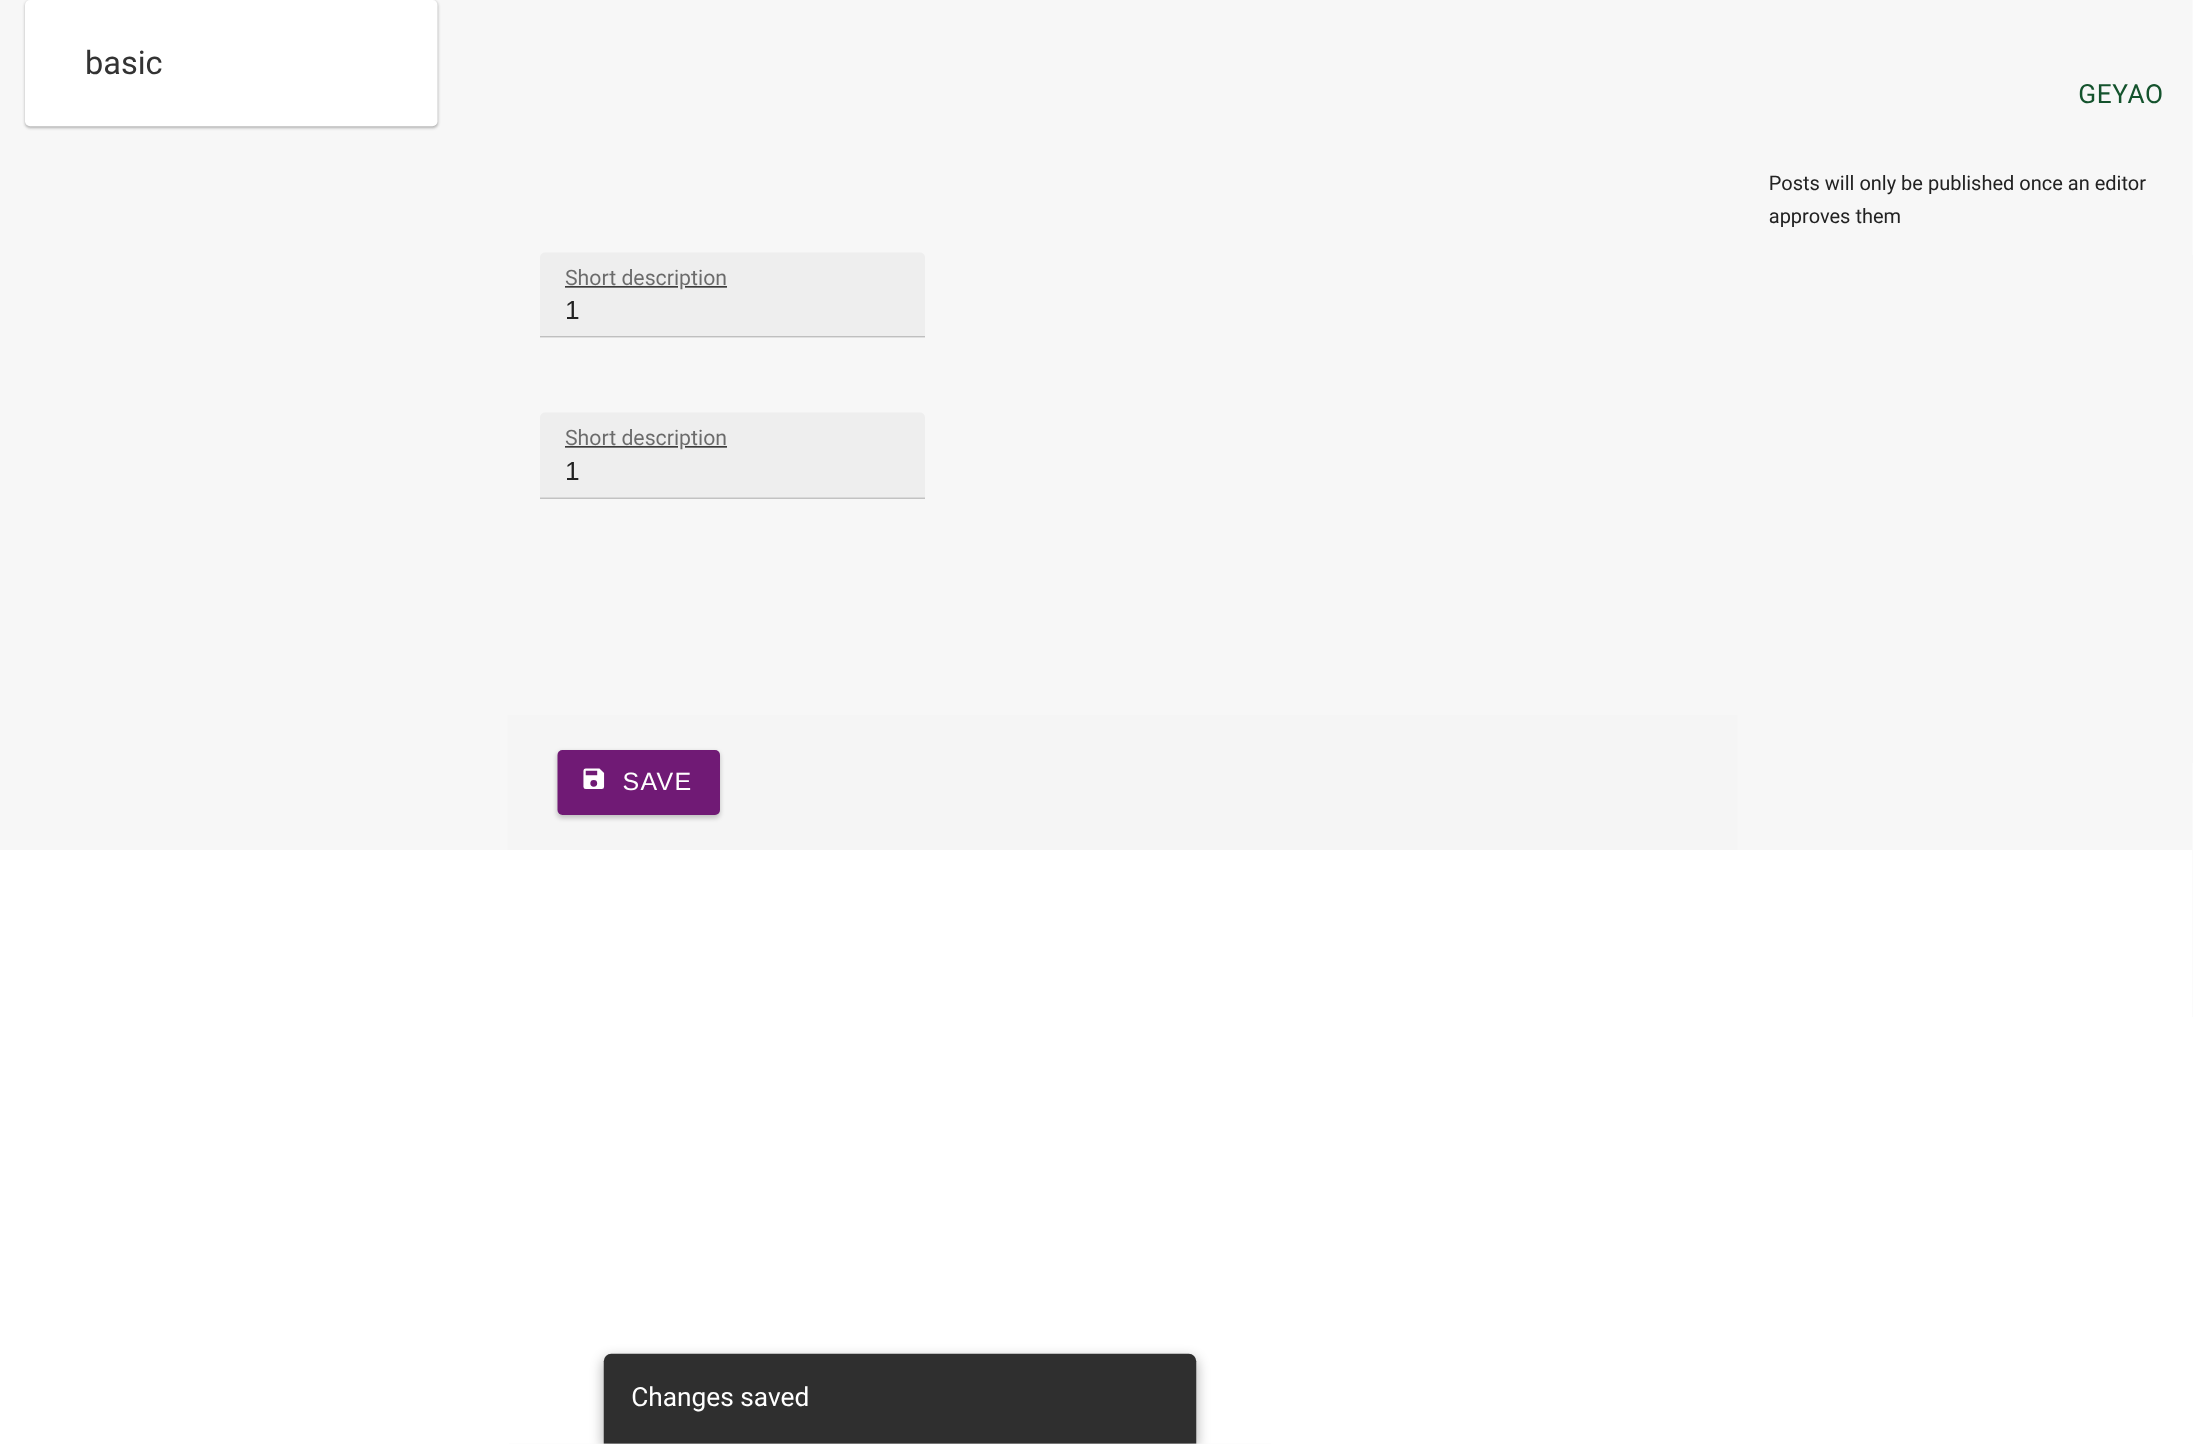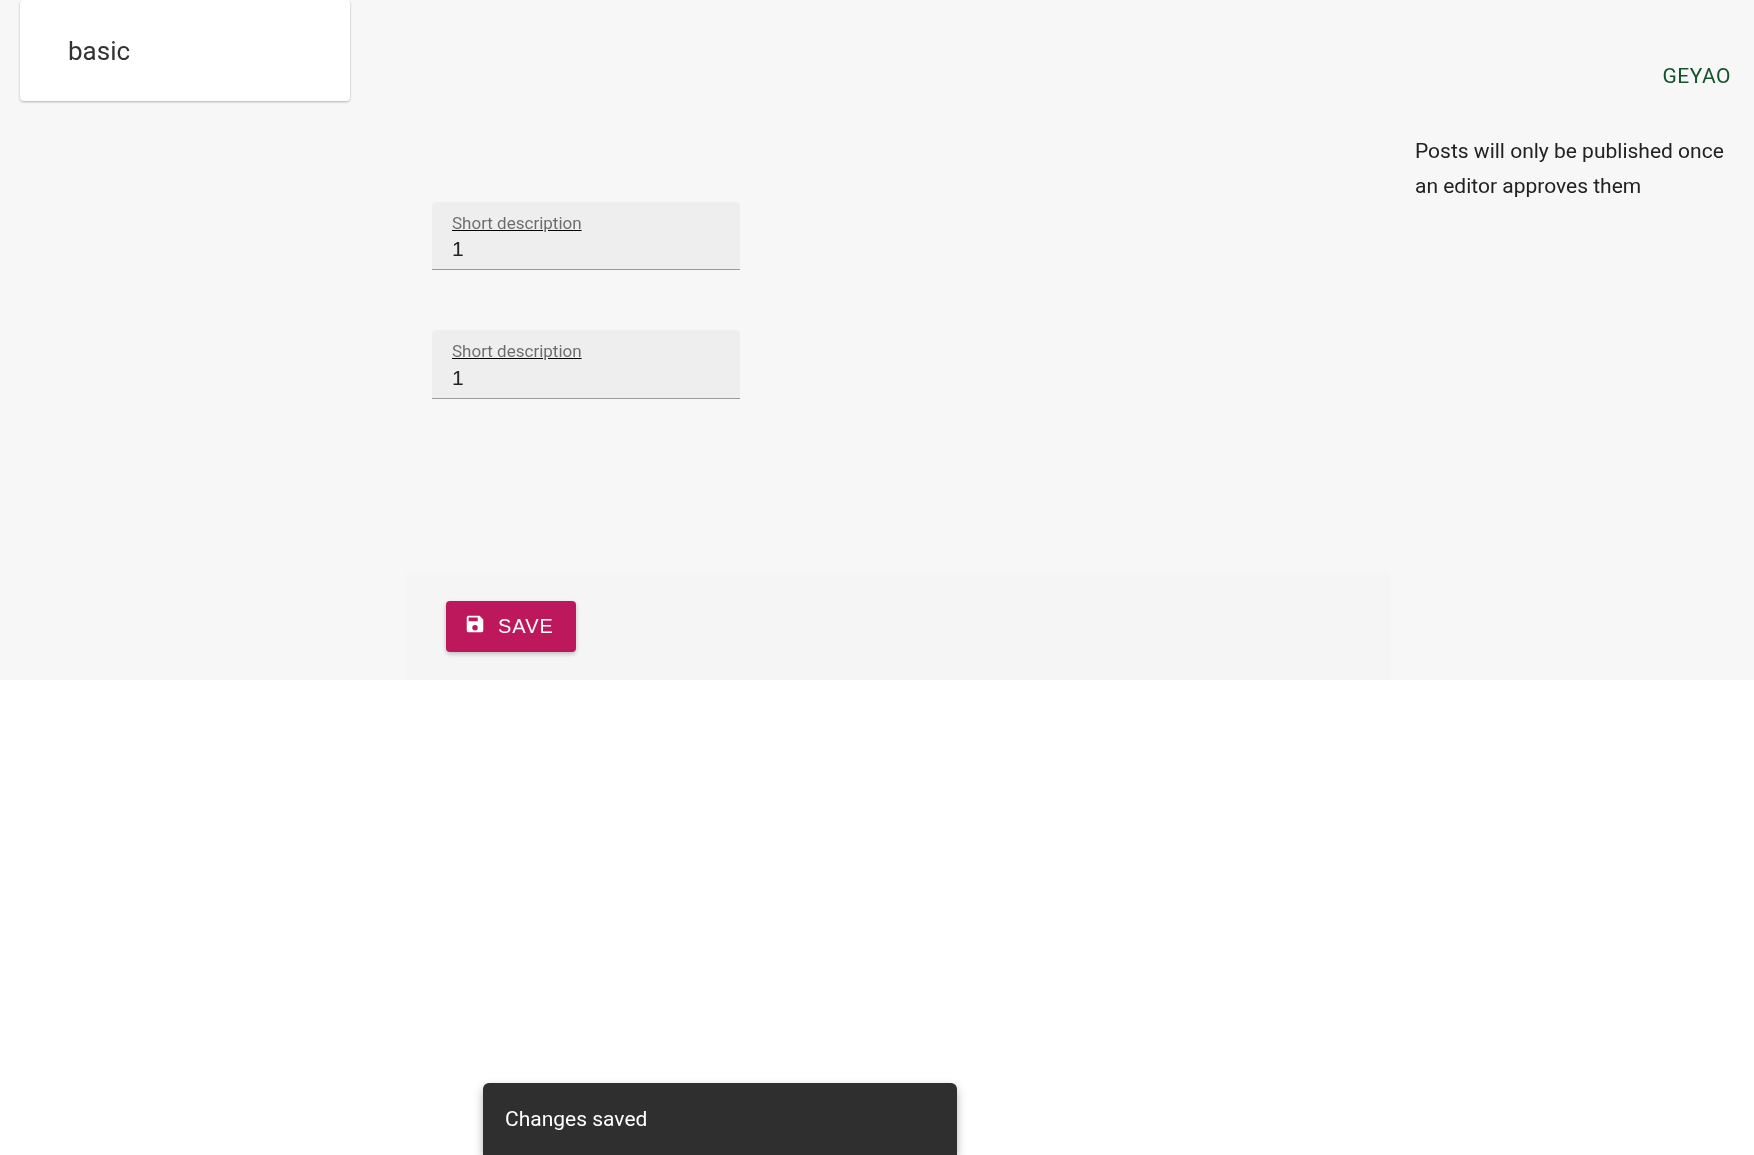--- a/index.html
+++ b/index.html
@@ -91,21 +91,21 @@
       left: 406px;
       top: 572px;
       width: 984px;
       height: 108px;
       background: #f5f5f5;
       display: flex;
       align-items: center;
       padding-left: 40px;
     }
     .save-btn {
-      background: #be185d;
+      background: #701a75;
       color: #ffffff;
       border: none;
       border-radius: 4px;
       padding: 12px 22px 12px 18px;
       font-size: 20px;
       letter-spacing: 1px;
       display: flex;
       align-items: center;
       gap: 12px;
       cursor: pointer;
@@ -122,21 +122,21 @@
       top: 134px;
       width: 330px;
     }
     .instructions-title {
       font-size: 31px;
       color: #222;
       font-weight: 400;
       margin-bottom: 14px;
     }
     .instructions-body {
-      font-size: 21px;
+      font-size: 16px;
       color: #222;
       line-height: 1.65;
     }
     .snackbar {
       position: absolute;
       left: 483px;
       top: 1083px;
       width: 474px;
       height: 72px;
       background: #2f2f2f;

